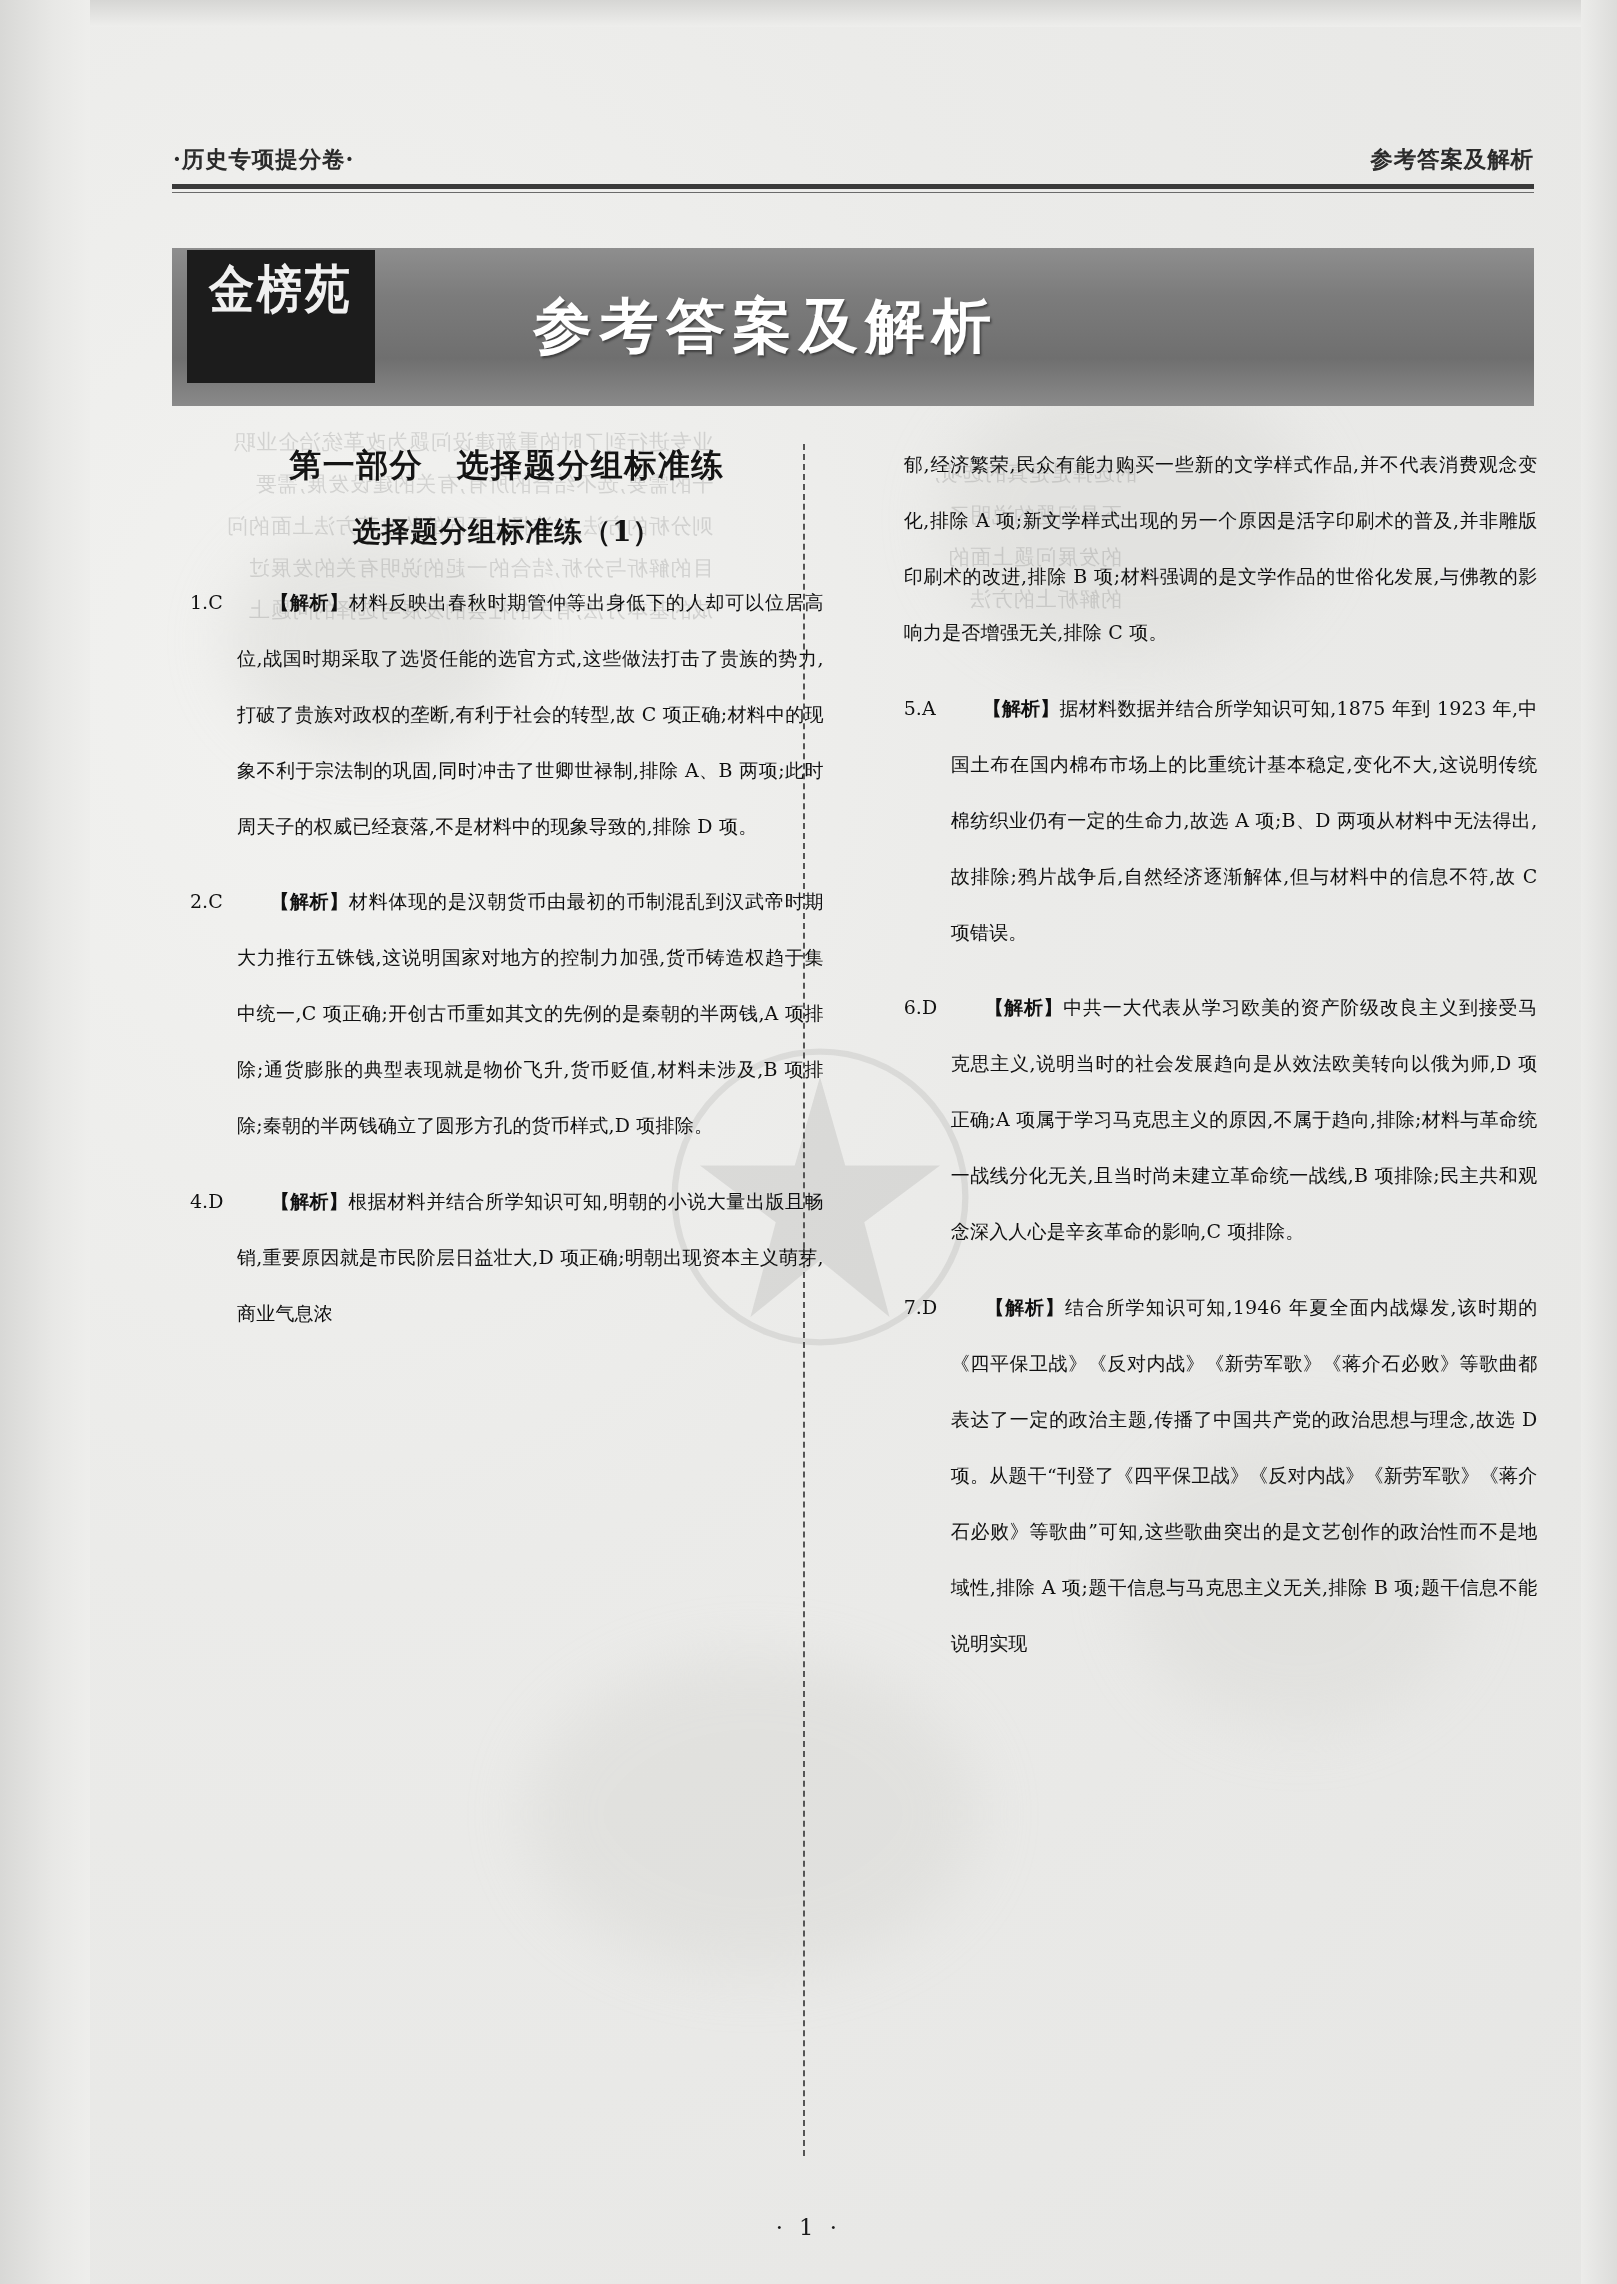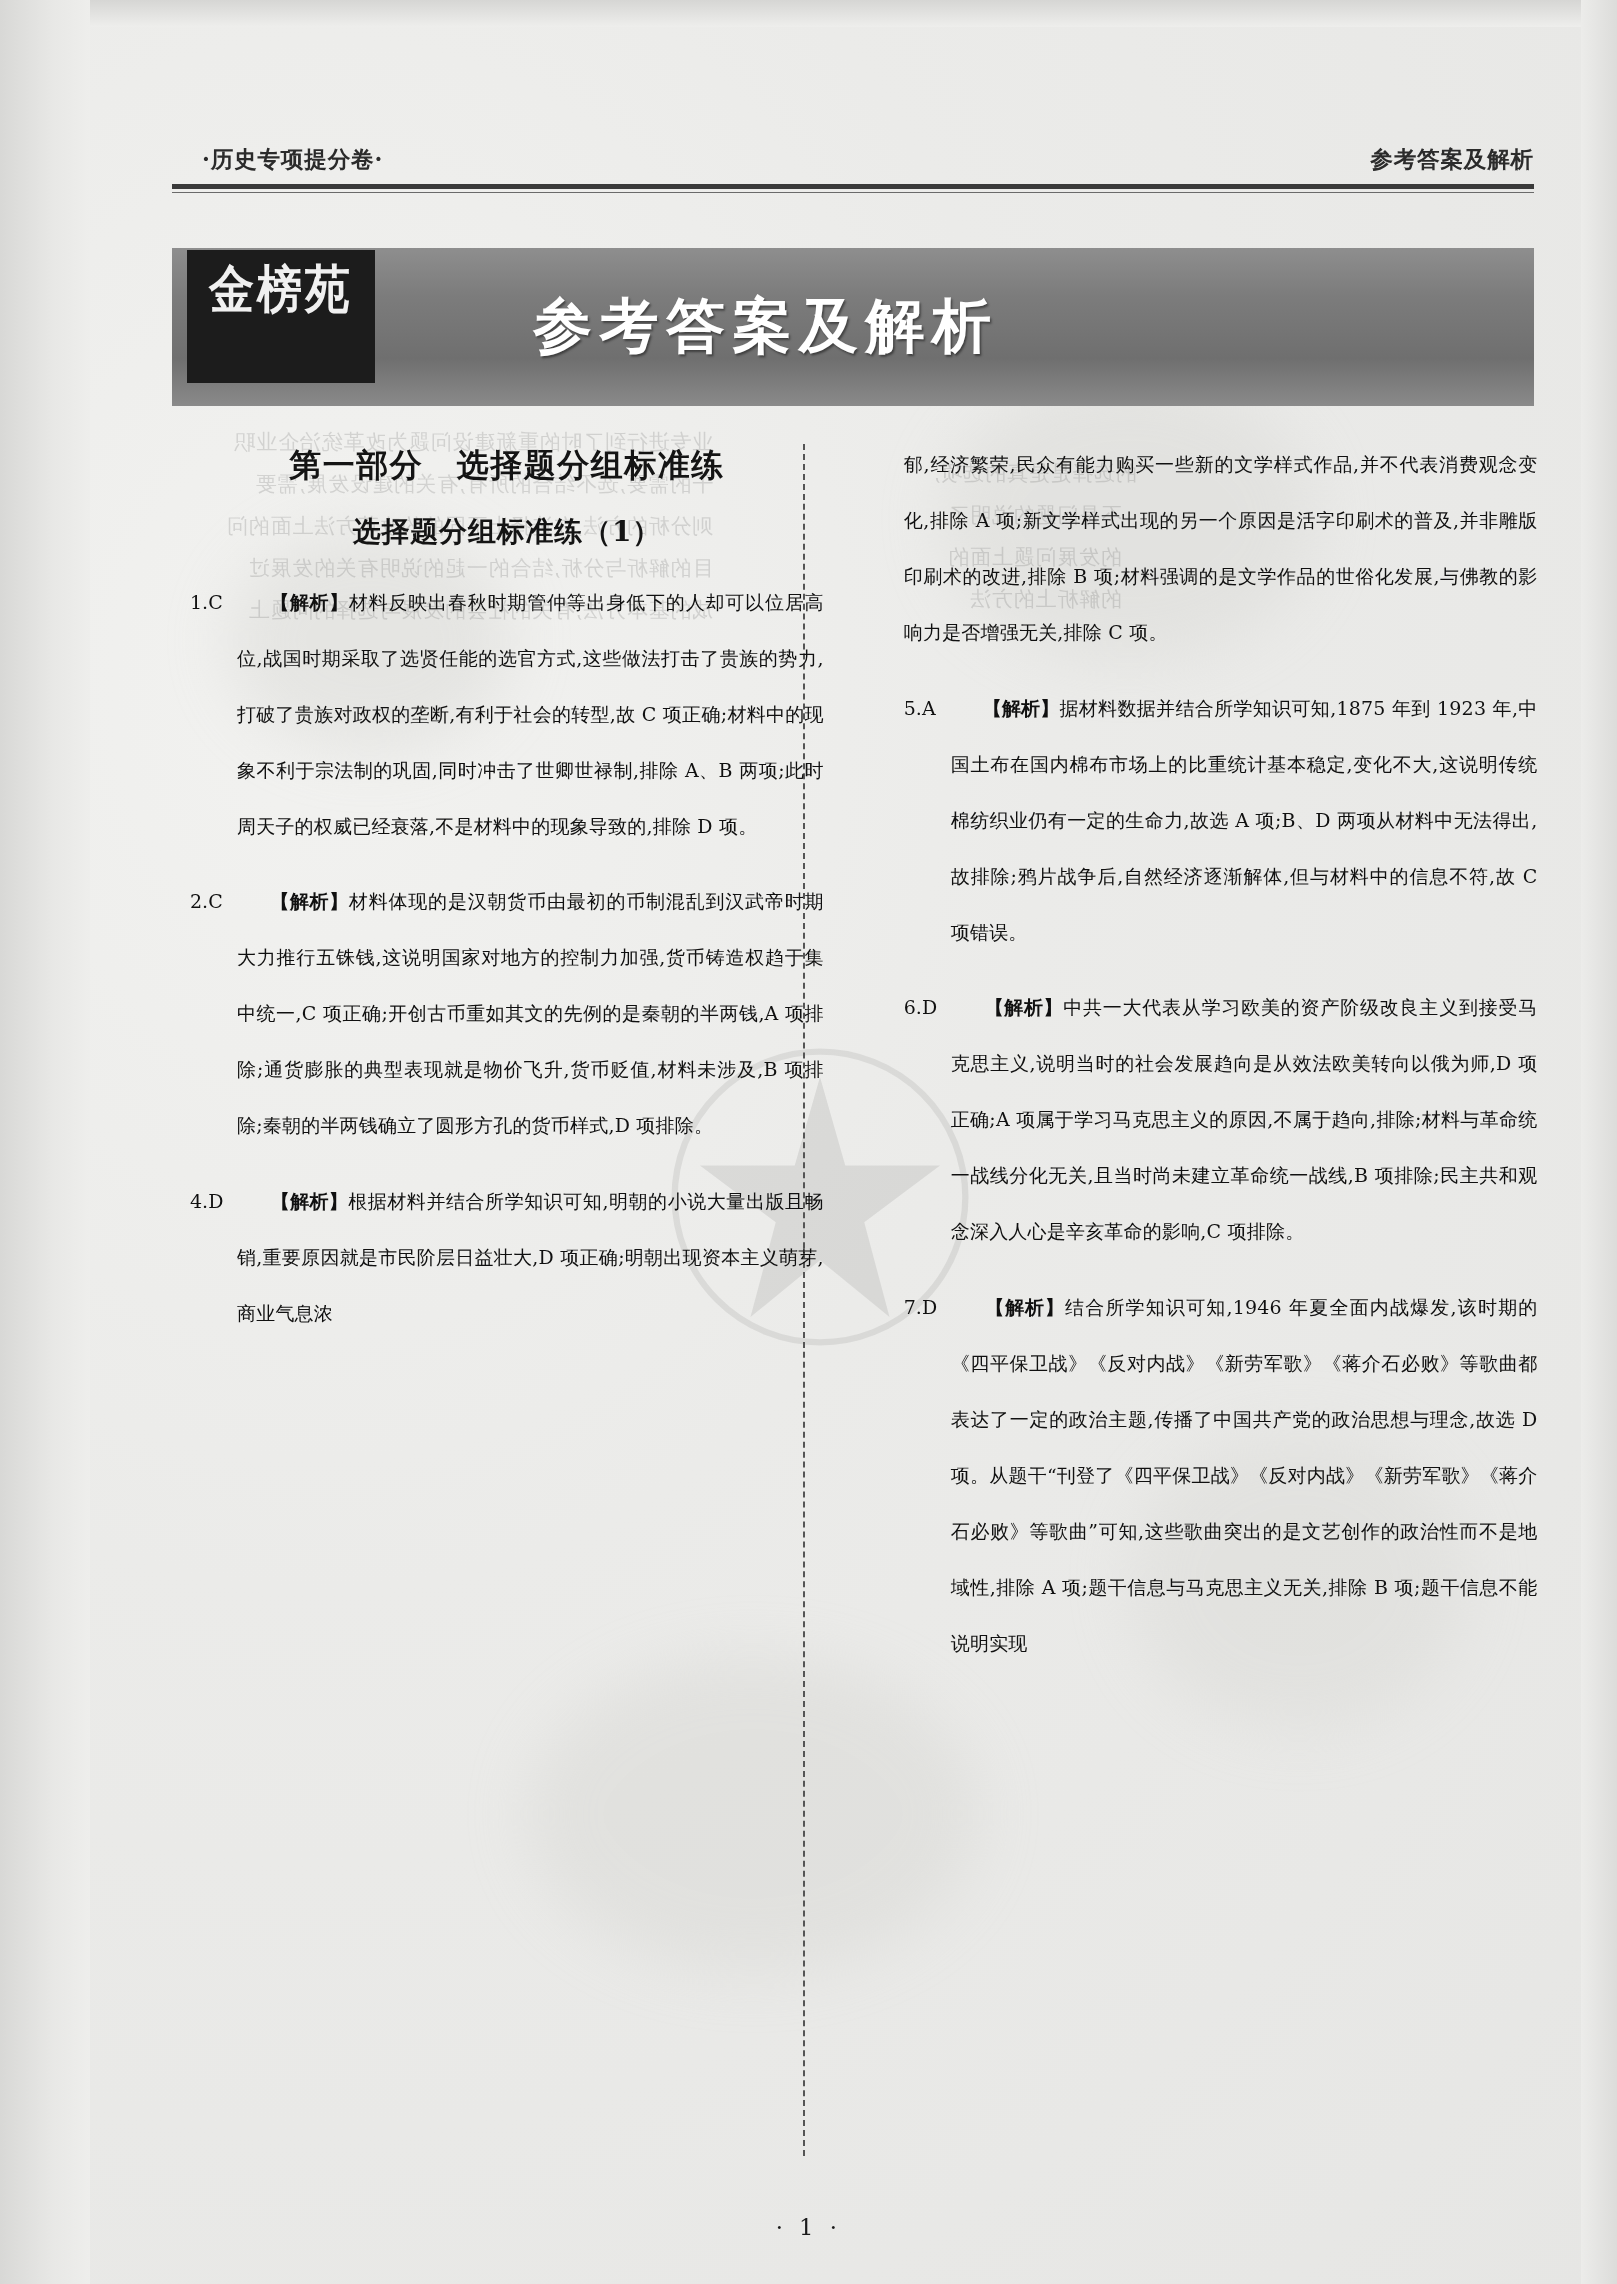--- a/index.html
+++ b/index.html
@@ -58,21 +58,20 @@
     top: 144px;
     display: flex;
     justify-content: space-between;
     align-items: flex-end;
     font-size: 22.6px;
     color: #2b2b2b;
     letter-spacing: 0.8px;
   }
   .runhead .left-txt {
     font-weight: 700;
-    margin-left: 29px;
   }
   .runhead .right-txt {
     font-weight: 700;
   }
   .rule {
     position: absolute;
     left: 172px;
     right: 83px;
     top: 184px;
     height: 4.5px;

